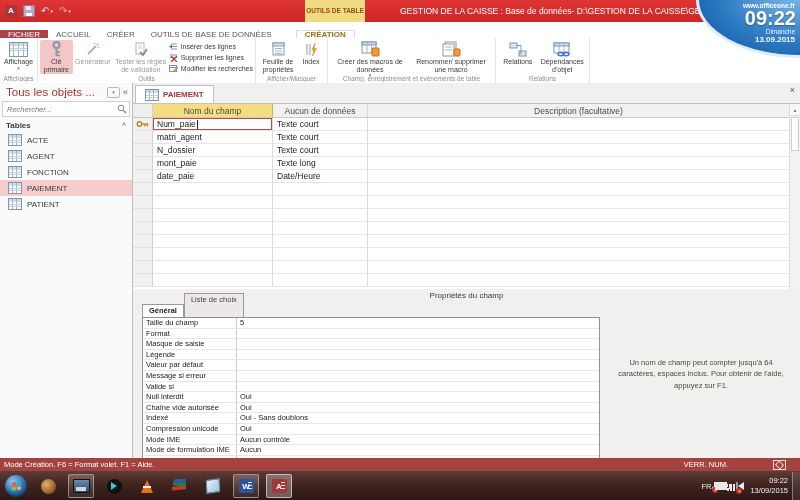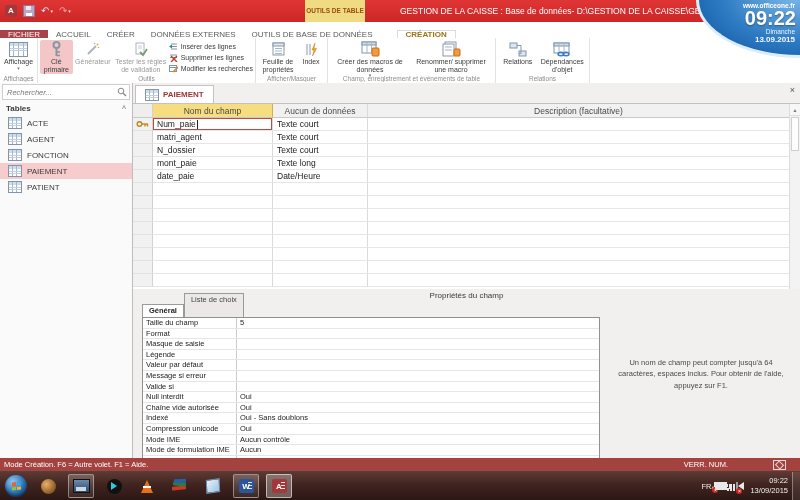--- a/index.html
+++ b/index.html
@@ -214,21 +214,20 @@
     <div class="site">www.officeone.fr</div>
     <div class="time">09:22</div>
     <div class="day">Dimanche</div>
     <div class="date">13.09.2015</div>
   </div>
 
   <div class="tabrow">
     <div class="rtab file">FICHIER</div>
     <div class="rtab">ACCUEIL</div>
     <div class="rtab">CRÉER</div>
-    <div class="rtab">DONNÉES EXTERNES</div>
     <div class="rtab">OUTILS DE BASE DE DONNÉES</div>
     <div class="rtab activectx" style="margin-left:16px;">CRÉATION</div>
   </div>
 
   <div class="ribbon">
     <div class="rgroup" style="width:38px;">
       <div class="bigbtn" style="width:34px;">
         <span class="bicon">
             <span class="tbl big"></span>
           </span>
@@ -382,20 +381,26 @@
         <span>Dépendances d'objet</span>
       </div>
       <div class="glabel">Relations</div>
     </div>
     <div style="flex:1;"></div>
   </div>
 
   <div class="main">
 
     <div class="nav">
+      <div class="navhdr">
+        <span>Tous les objets ...</span>
+        <span class="spacer"></span>
+        <span class="navmenu">▾</span>
+        <span class="navcollapse">«</span>
+      </div>
       <div class="navsearch">
         <input placeholder="Rechercher..." style="">
         <svg width="10" height="10" style="margin-right:2px;">
             <circle cx="4" cy="4" r="2.8" fill="none" stroke="#8a8a8a"></circle>
             <line x1="6.2" y1="6.2" x2="9" y2="9" stroke="#8a8a8a" stroke-width="1.4"></line>
           </svg>
       </div>
       <div class="navsec">
         <span>Tables</span>
         <span class="spacer"></span>
@@ -600,21 +605,21 @@
               <div class="plabel">Aligner le texte</div>
               <div class="pval">Général</div>
             </div>
         </div>
         <div class="phelp">Un nom de champ peut compter jusqu'à 64 caractères, espaces inclus. Pour obtenir de l'aide, appuyez sur F1.</div>
       </div>
     </div>
   </div>
 
   <div class="status">
-    <span class="left">Mode Création. F6 = Autre volet. F1 = Aide.</span>
+    <span class="left">Mode Création. F6 = Format volet. F1 = Aide.</span>
     <span class="spacer"></span>
     <span class="lock">VERR. NUM.</span>
     <span class="vicon grid"></span>
     <span class="vicon design"></span>
   </div>
 
   <div class="taskbar">
     <div class="orb">
       <span class="flag">
           <i class="f1"></i>

